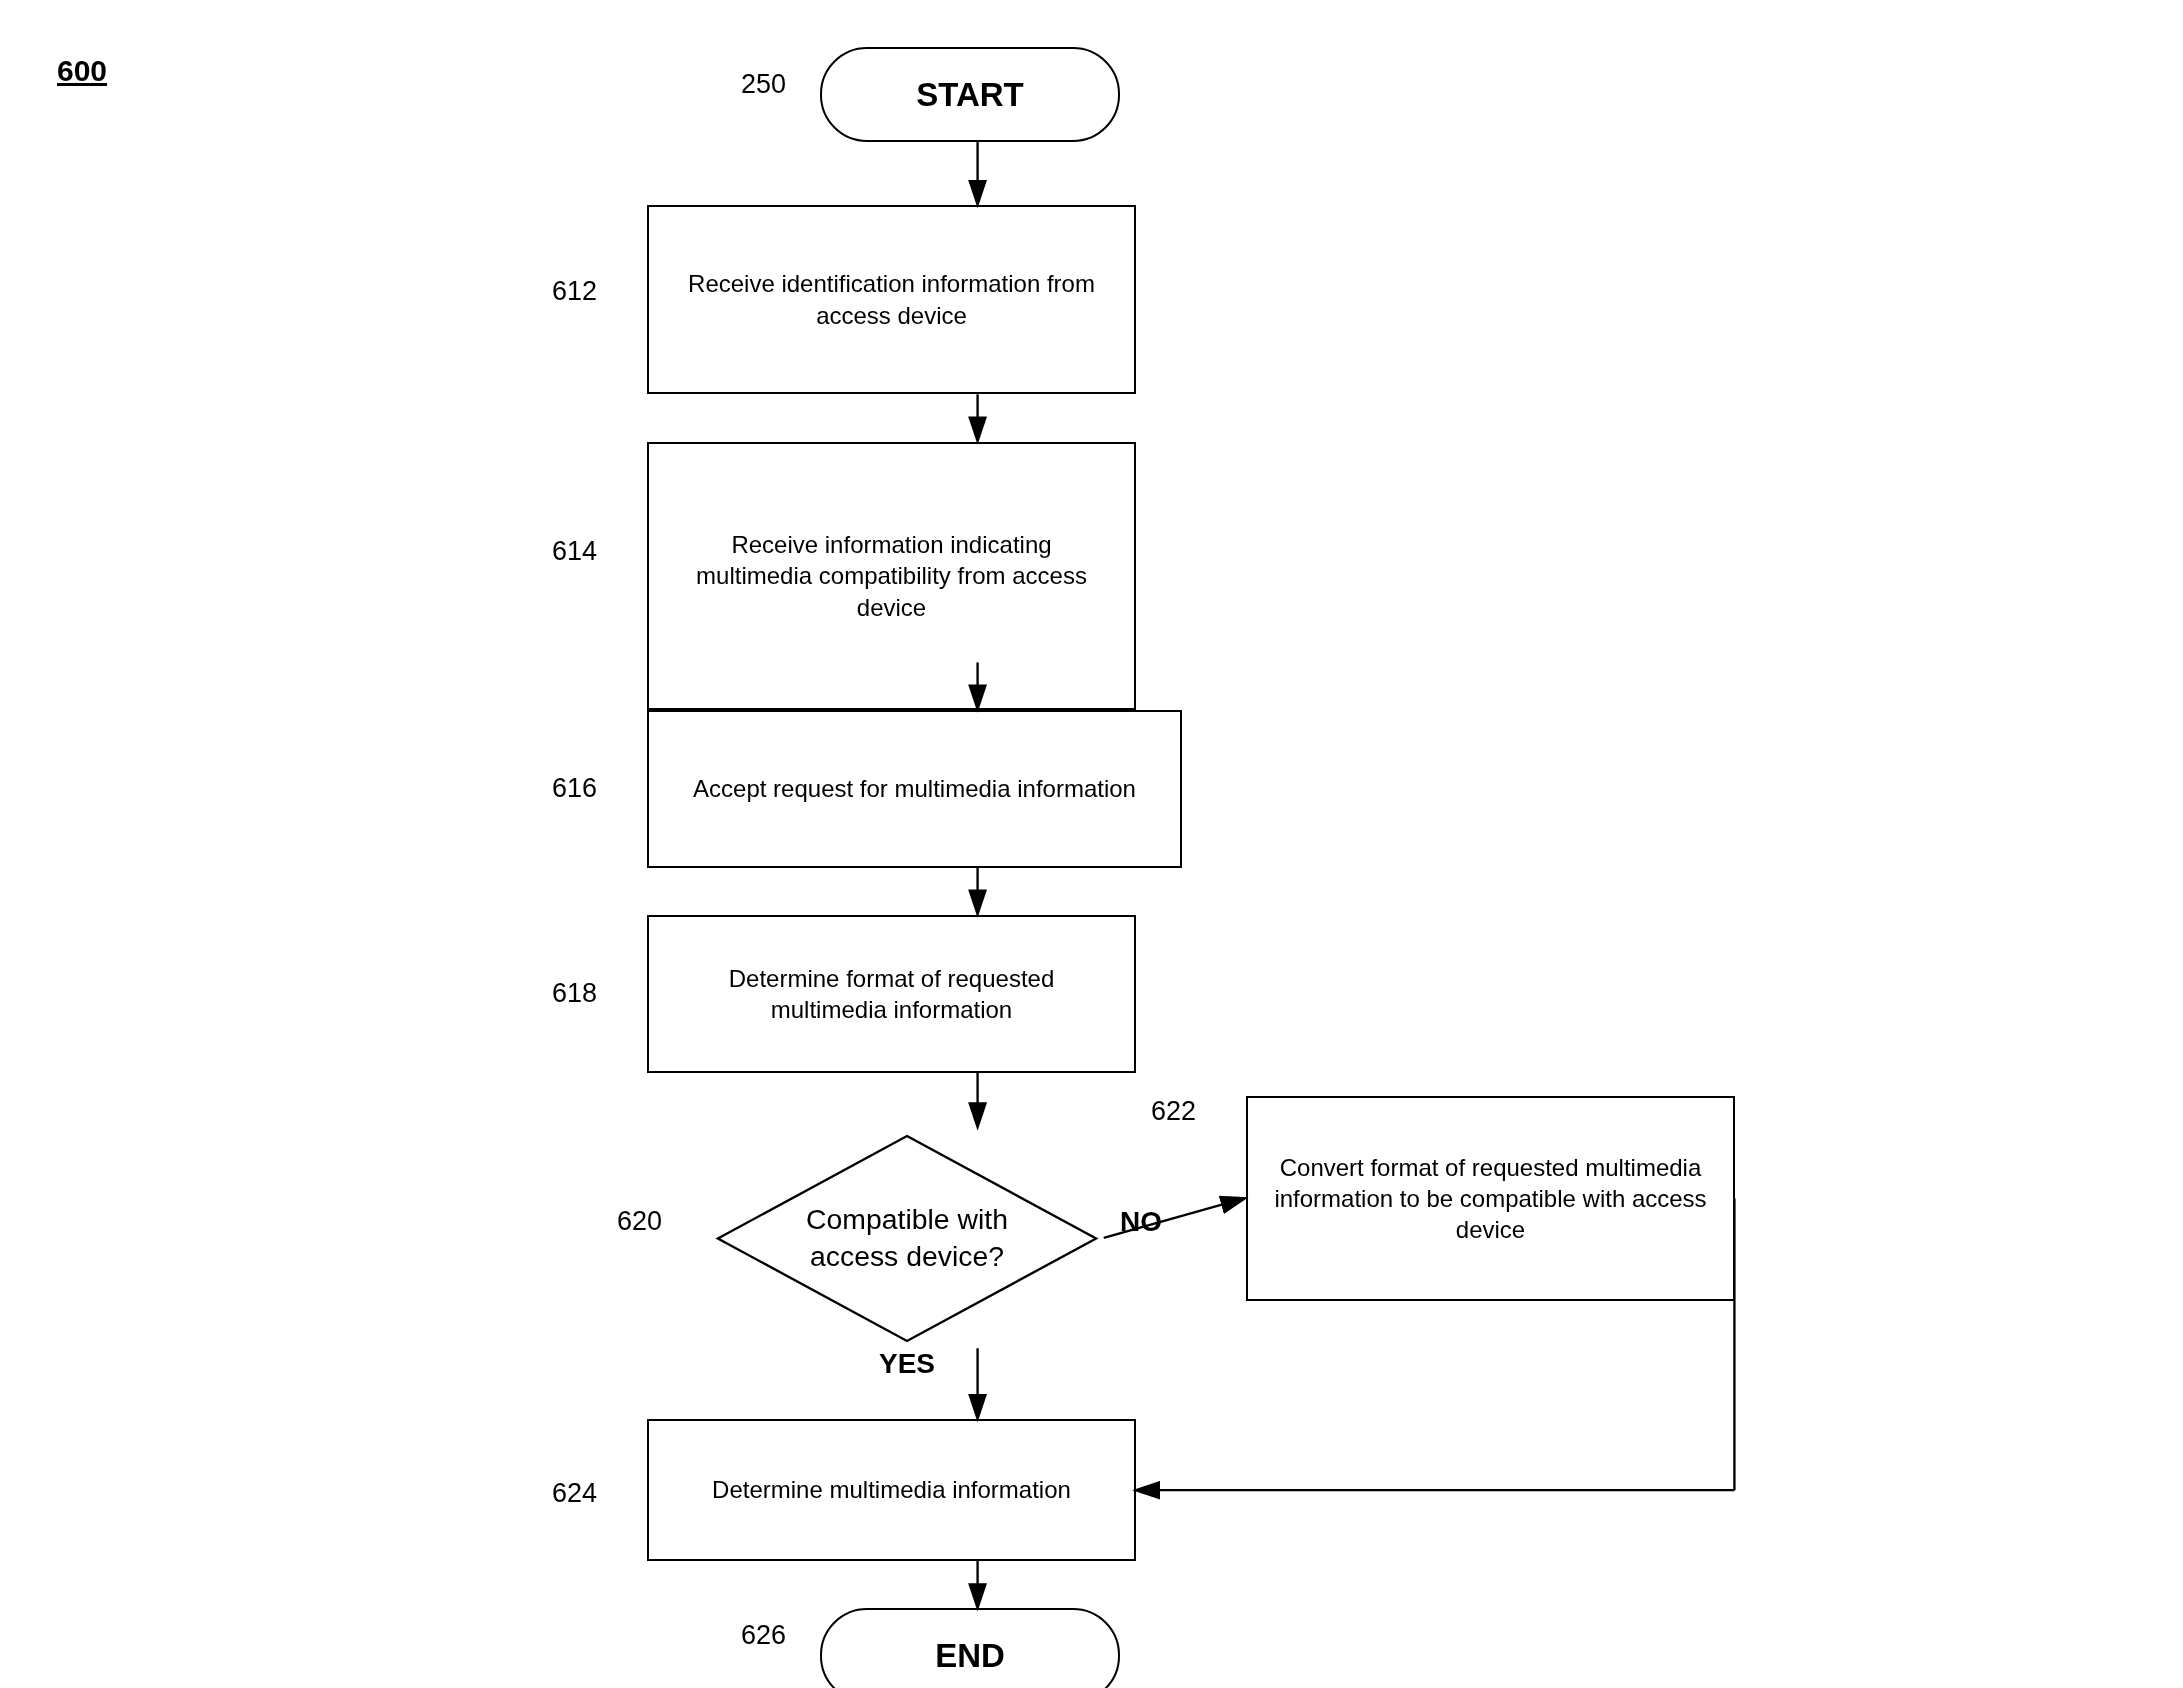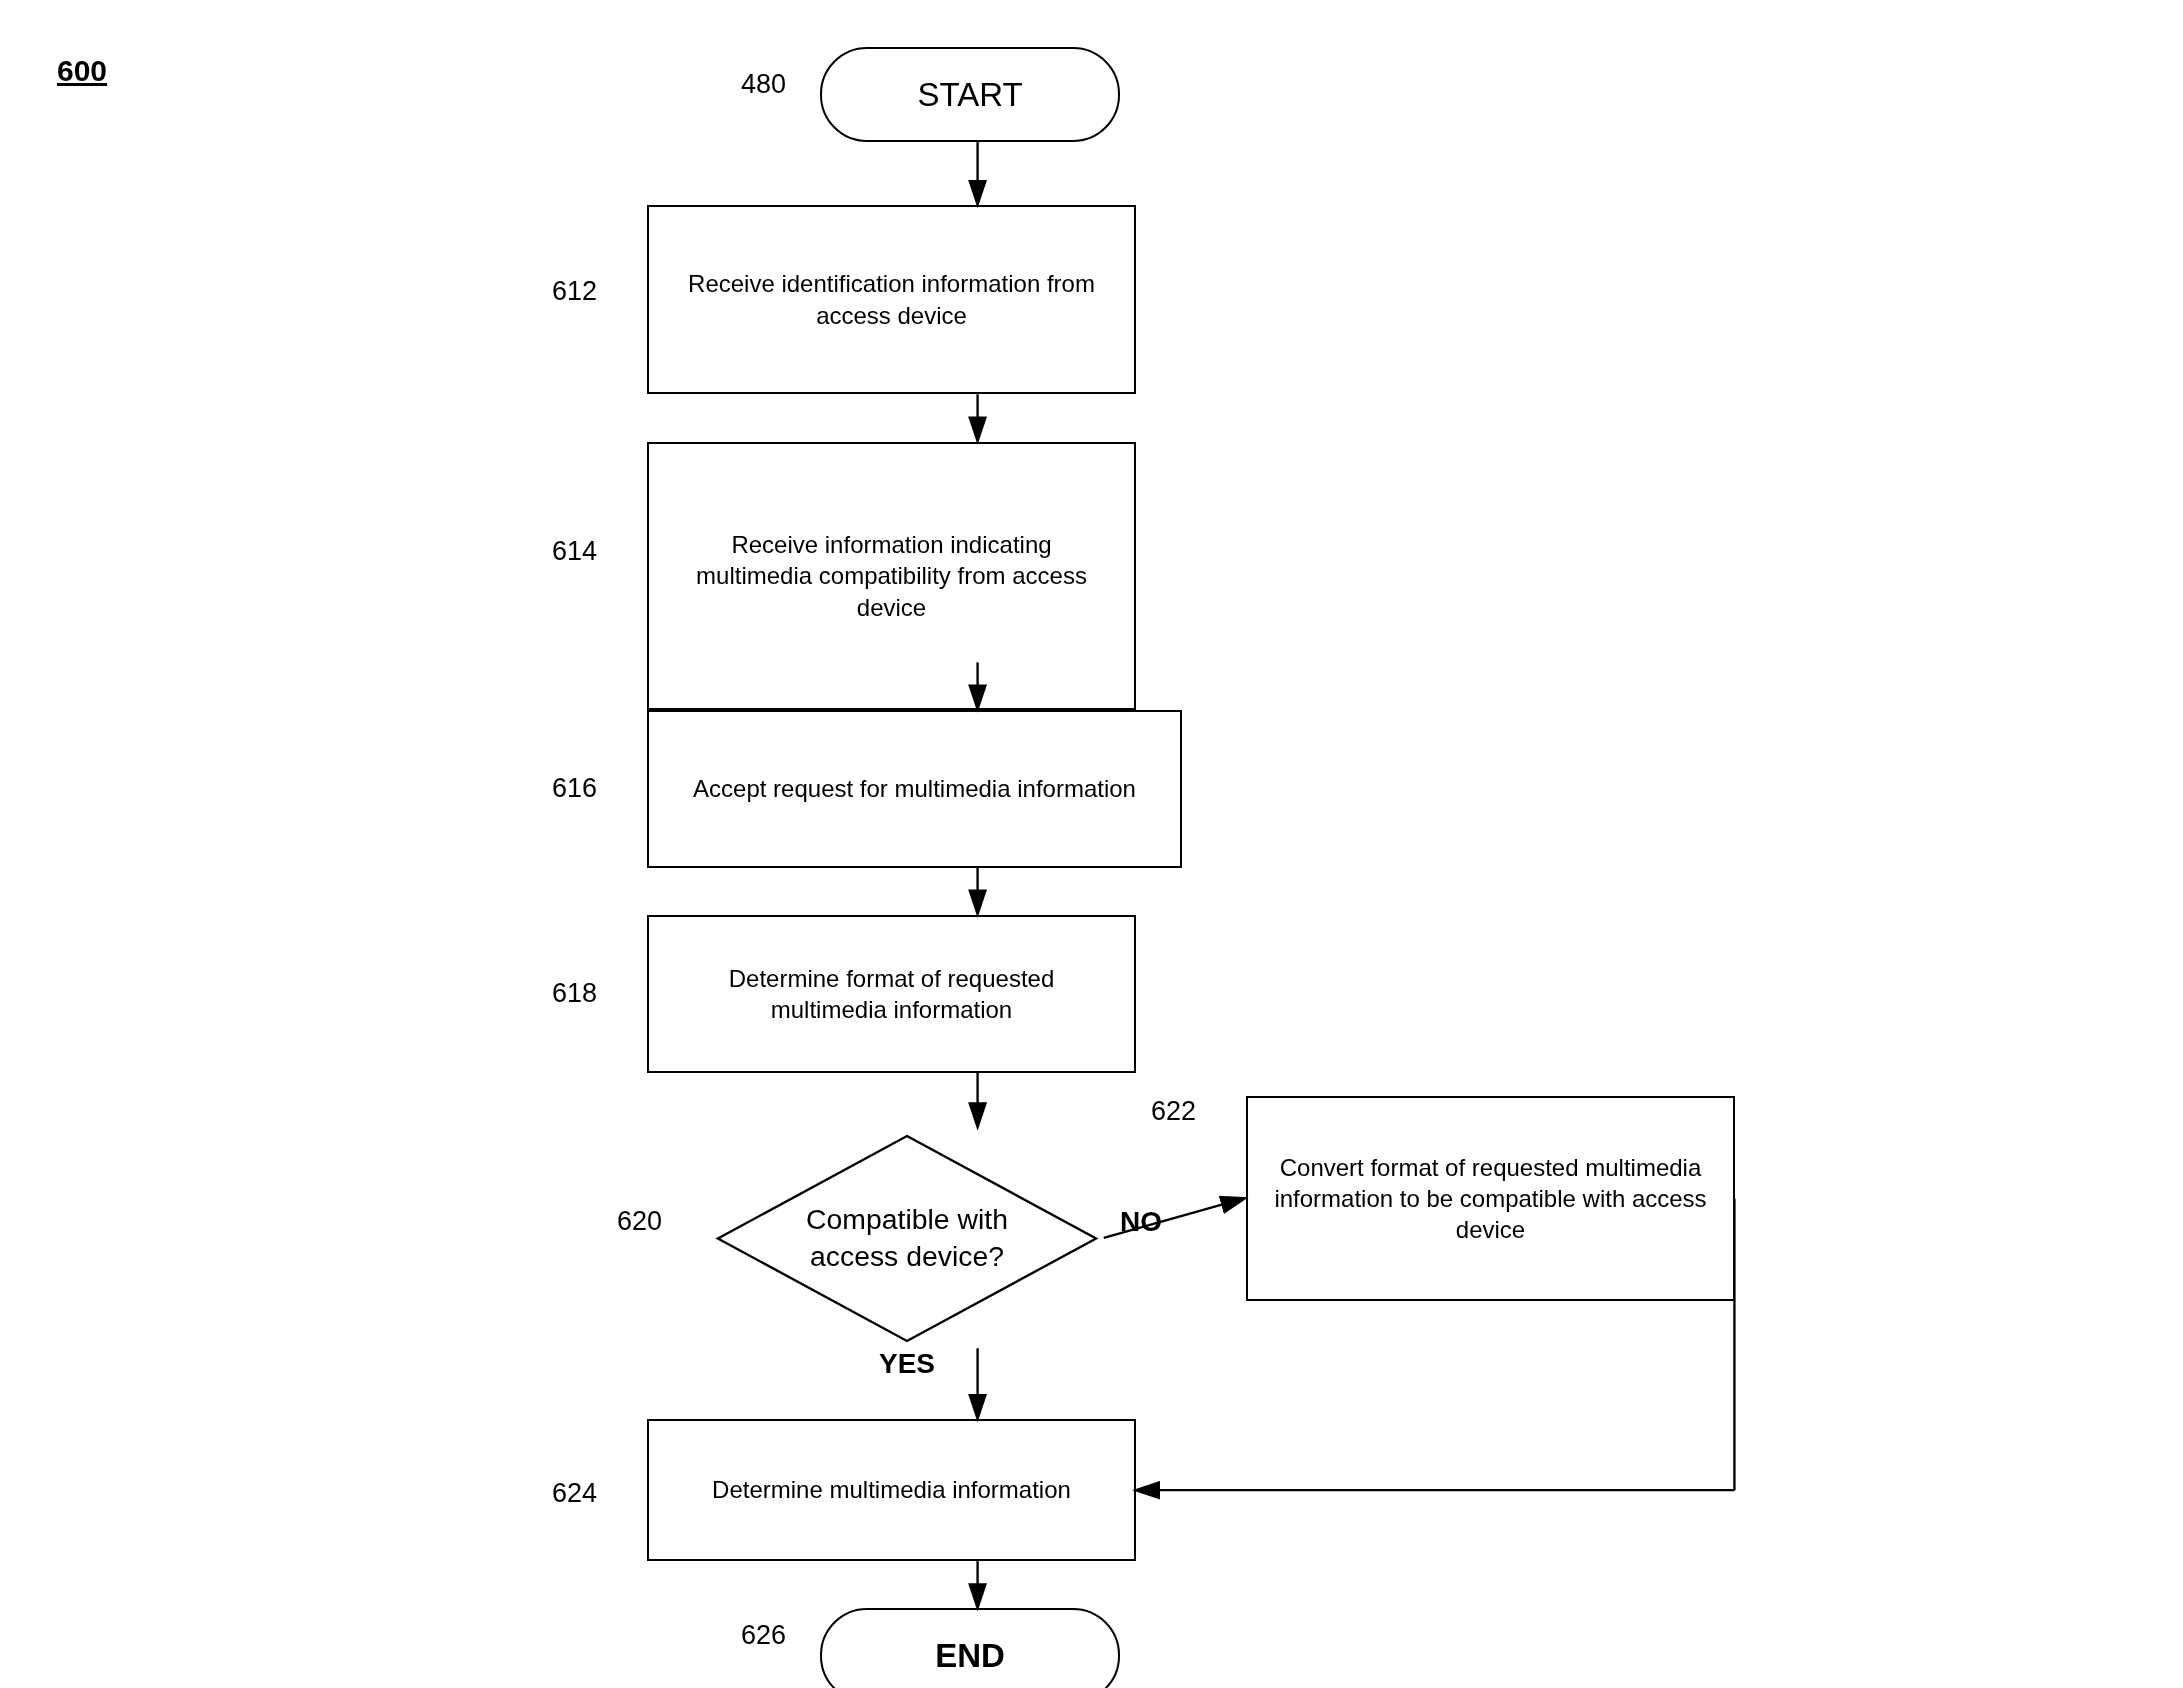--- a/index.html
+++ b/index.html
@@ -35,21 +35,21 @@
       top: 47px;
       left: 820px;
       width: 300px;
       height: 95px;
       border: 2.4px solid #000;
       border-radius: 47px;
       display: flex;
       align-items: center;
       justify-content: center;
       font-size: 33px;
-      font-weight: normal;
+      font-weight: bold;
       background: #fff;
     }
 
     
     .flowbox {
       position: absolute;
       border: 2.4px solid #000;
       background: #fff;
       display: flex;
       align-items: center;
@@ -106,21 +106,21 @@
 </head>
 <body>
 
 <div class="diagram-container">
 
   <div class="label-600">600</div>
 
   <div class="start-ellipse">
     <span>START</span>
   </div>
-  <div class="step-label" style="top:69px; left:741px;">480</div>
+  <div class="step-label" style="top:69px; left:741px;">250</div>
 
   <div class="flowbox" style="top:205px; left:647px; width:489px; height:189px;">
     <span>Receive identification information from access device</span>
   </div>
   <div class="step-label" style="top:276px; left:552px;">612</div>
 
   <div class="flowbox" style="top:442px; left:647px; width:489px; height:268px;">
     <span>Receive information indicating multimedia compatibility from access device</span>
   </div>
   <div class="step-label" style="top:536px; left:552px;">614</div>

